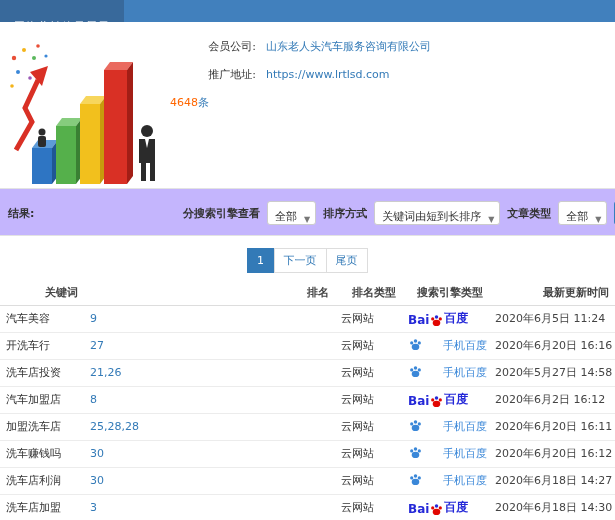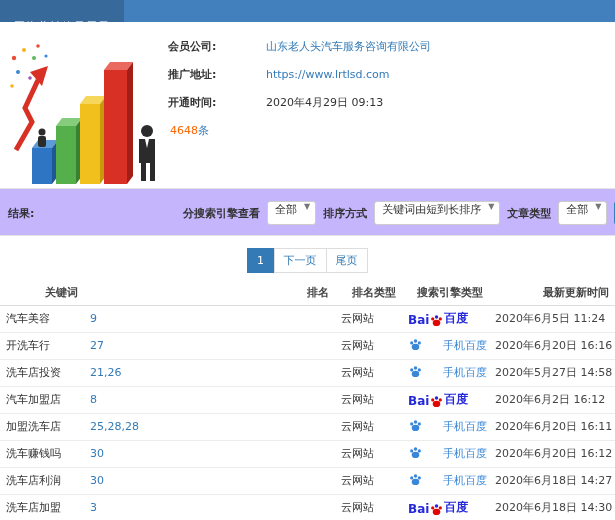--- a/index.html
+++ b/index.html
@@ -10,34 +10,34 @@
   
   .topbar{position:absolute;left:0;top:0;width:615px;height:22px;background:#4180bd}
   .topbar .tab{display:inline-block;height:22px;line-height:22px;padding:16px 14px;
     background:#38699b;color:#fff;font-size:11px;letter-spacing:1px}
 
   
   .info{position:absolute;left:0;top:22px;width:615px;height:166px;background:#fff}
   .illustration{position:absolute;left:4px;top:6px}
   .info-rows{position:absolute;left:168px;top:10px;width:440px}
   .info-row{display:flex;align-items:center;height:28px}
-  .info-label{width:88px;text-align:left;font-weight:bold;color:#333;flex:none}
+  .info-label{width:88px;text-align:right;font-weight:normal;color:#333;flex:none}
   .info-value{margin-left:10px;color:#333}
   a.link{color:#337ab7;text-decoration:none;margin-left:10px}
   .count{color:#ff6600;margin-left:2px}
   .unit{color:#337ab7}
 
   
   .filters{position:absolute;left:0;top:188px;width:615px;height:48px;background:#c4b5fd;
     border-top:1px solid #e3e3e3;border-bottom:1px solid #e3e3e3}
   .result-label{position:absolute;left:8px;top:17px;font-weight:bold}
   .filter-controls{position:absolute;left:183px;top:12px;display:flex;align-items:center;gap:7px}
   .flabel{font-weight:bold;white-space:nowrap}
   .select{height:24px;border:1px solid #ccc;border-radius:3px;background:#fff;
-    display:flex;align-items:flex-start;padding:0 5px 0 7px;white-space:nowrap;cursor:pointer}
+    display:flex;align-items:flex-end;padding:0 5px 0 7px;white-space:nowrap;cursor:pointer}
   .select .caret{margin-left:7px;color:#777;font-size:8px}
   .btn-submit{height:24px;padding:0 12px;background:#428bca;color:#fff;border:1px solid #357ebd;
     border-radius:3px;display:flex;align-items:center;cursor:pointer;white-space:nowrap}
 
   
   .pagination{position:absolute;left:0;top:248px;width:615px;display:flex;justify-content:center}
   .page{height:25px;min-width:28px;padding:0 9px;display:flex;align-items:center;justify-content:center;
     border:1px solid #ddd;background:#fff;color:#337ab7;margin-left:-1px;cursor:pointer}
   .page.active{background:#337ab7;border-color:#337ab7;color:#fff}
 
@@ -110,24 +110,20 @@
     </svg>
 
     <div class="info-rows">
       <div class="info-row">
         <span class="info-label">会员公司:</span>
         <a class="link" href="#">山东老人头汽车服务咨询有限公司</a>
       </div>
       <div class="info-row">
         <span class="info-label">推广地址:</span>
         <a class="link" href="#">https://www.lrtlsd.com</a>
-      </div>
-      <div class="info-row">
-        <span class="info-label">开通时间:</span>
-        <span class="info-value" style="margin-left:10px">2020年4月29日 09:13</span>
       </div>
       <div class="info-row">
         <span class="count">4648</span>
         <span class="unit">条</span>
       </div>
     </div>
   </div>
 
   <div class="filters">
     <span class="result-label">结果:</span>

